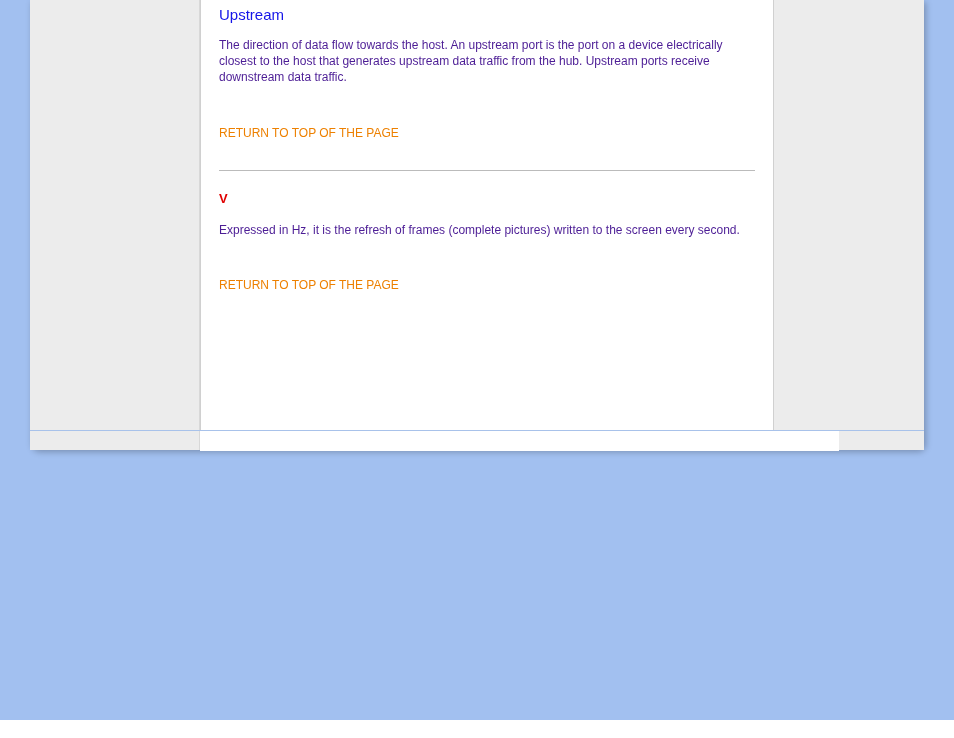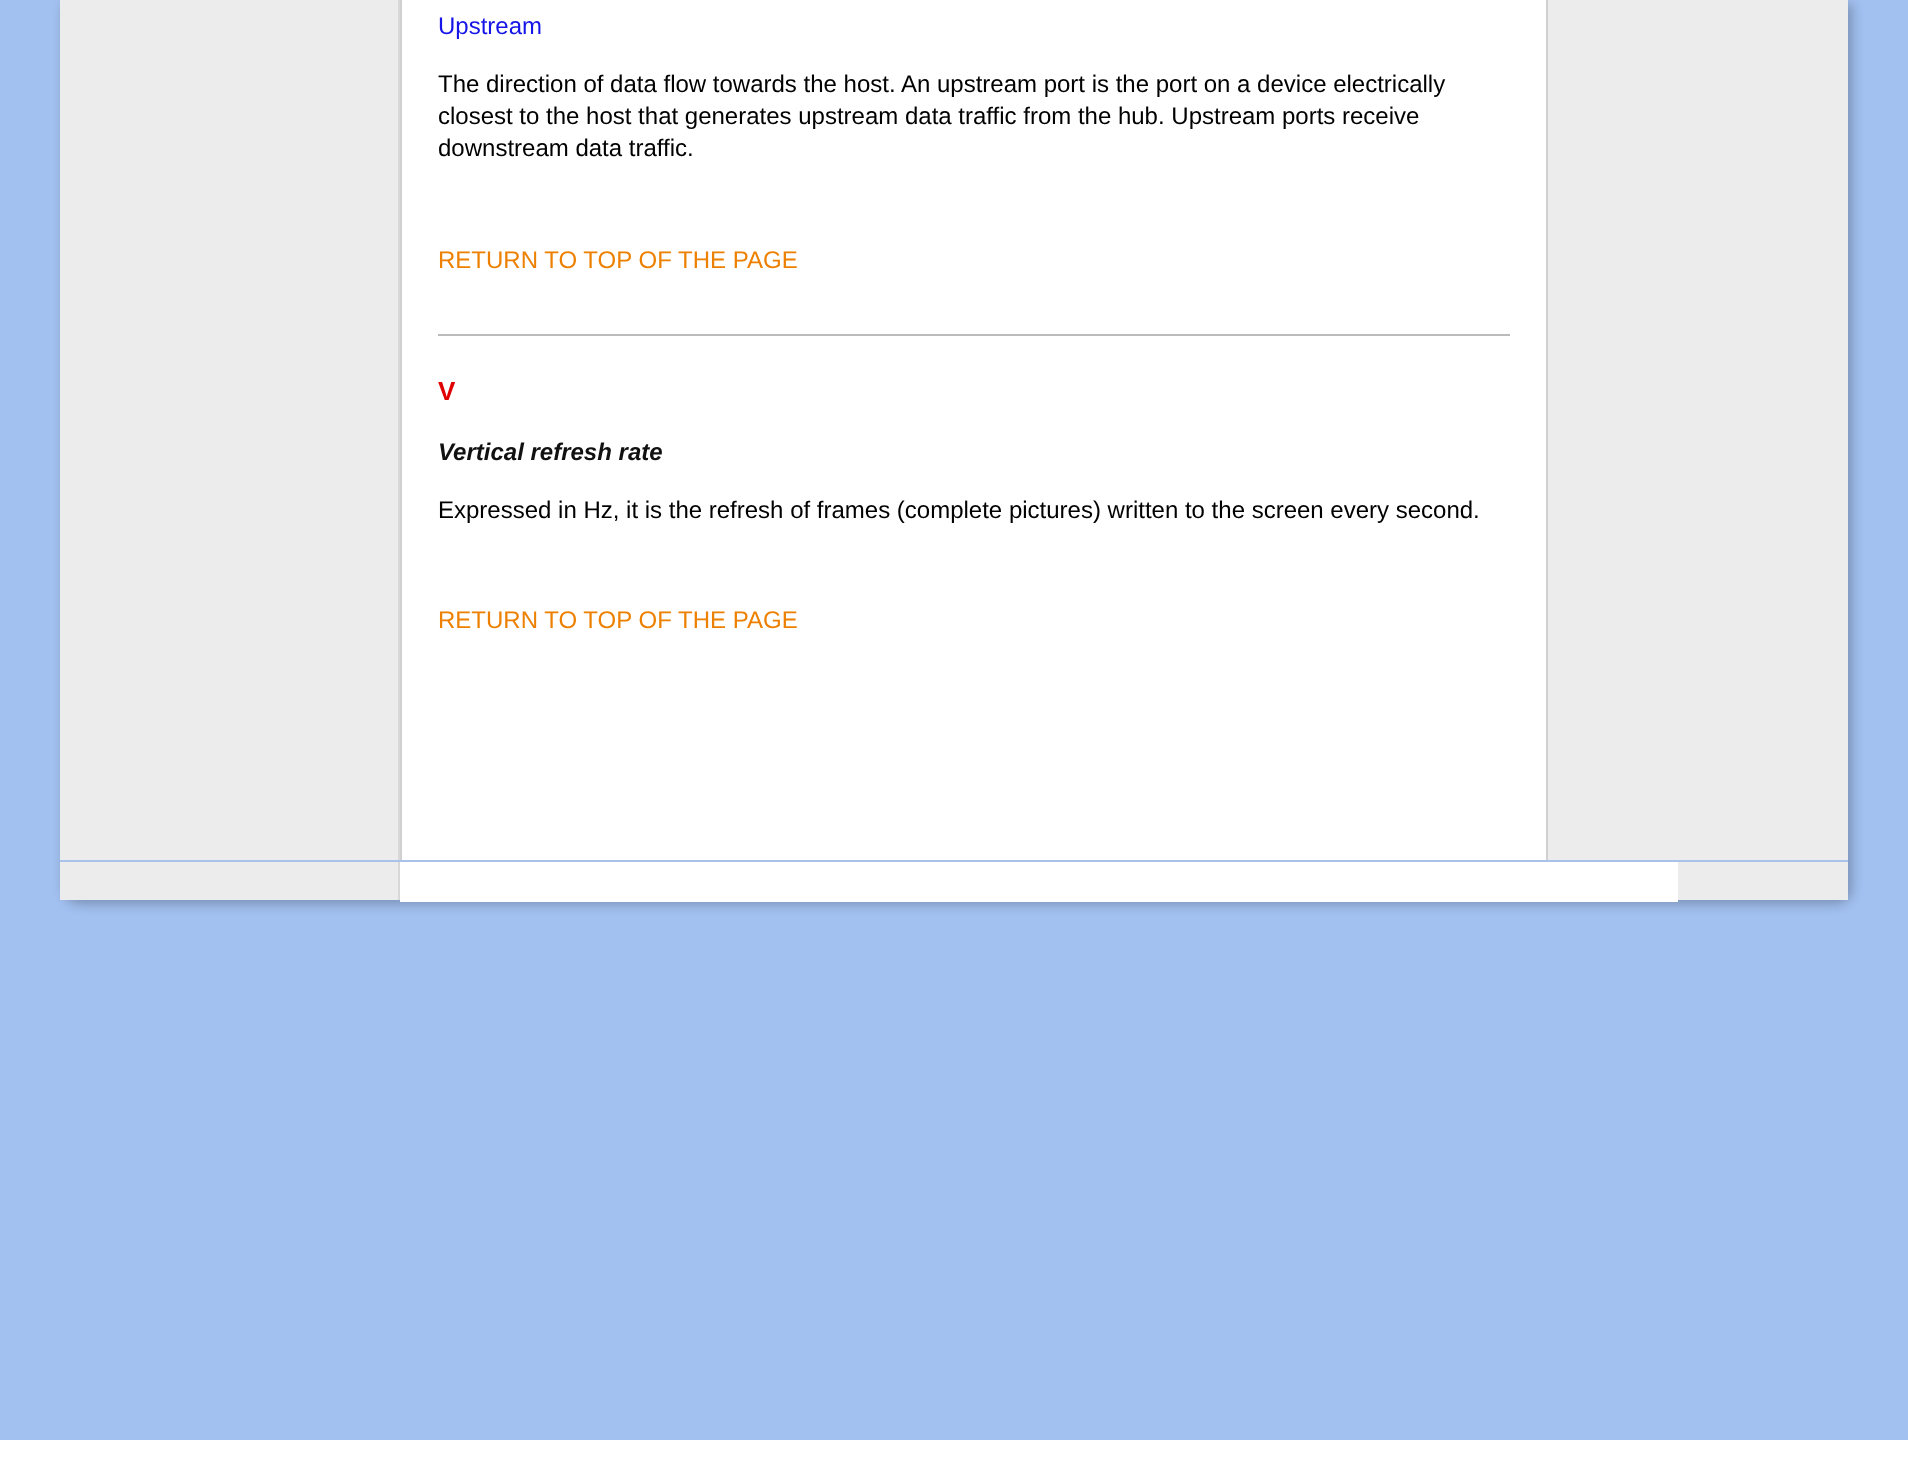--- a/index.html
+++ b/index.html
@@ -43,26 +43,26 @@
       border-left: 1px solid #d0d0d0;
       border-right: 1px solid #d0d0d0;
     }
     .right-sidebar {
       width: 150px;
       background: #ececec;
       height: 100%;
     }
     .term-title {
       color: #1515e8;
-      font-size: 12px;
+      font-size: 15px;
       margin-top: 6px;
       margin-bottom: 14px;
     }
     .term-desc {
-      color: #000000;
+      color: #4c1d95;
       font-size: 12px;
       line-height: 1.35;
       margin-bottom: 18px;
     }
     .return-link {
       display: block;
       text-align: left;
       color: #ed8000;
       font-size: 12px;
       text-decoration: none;
@@ -110,21 +110,20 @@
     <div class="content-column">
 
       <div class="term-title">Upstream</div>
       <div class="term-desc">The direction of data flow towards the host. An upstream port is the port on a device electrically closest to the host that generates upstream data traffic from the hub. Upstream ports receive downstream data traffic.</div>
 
       <a href="#" class="return-link">RETURN TO TOP OF THE PAGE</a>
 
       <hr class="divider">
 
       <div class="section-letter">V</div>
-      <div class="term-title-italic">Vertical refresh rate</div>
       <div class="term-desc">Expressed in Hz, it is the refresh of frames (complete pictures) written to the screen every second.</div>
 
       <a href="#" class="return-link">RETURN TO TOP OF THE PAGE</a>
 
     </div>
     <div class="right-sidebar"></div>
 
     <div class="footer-strip">
       <div class="footer-white"></div>
     </div>

